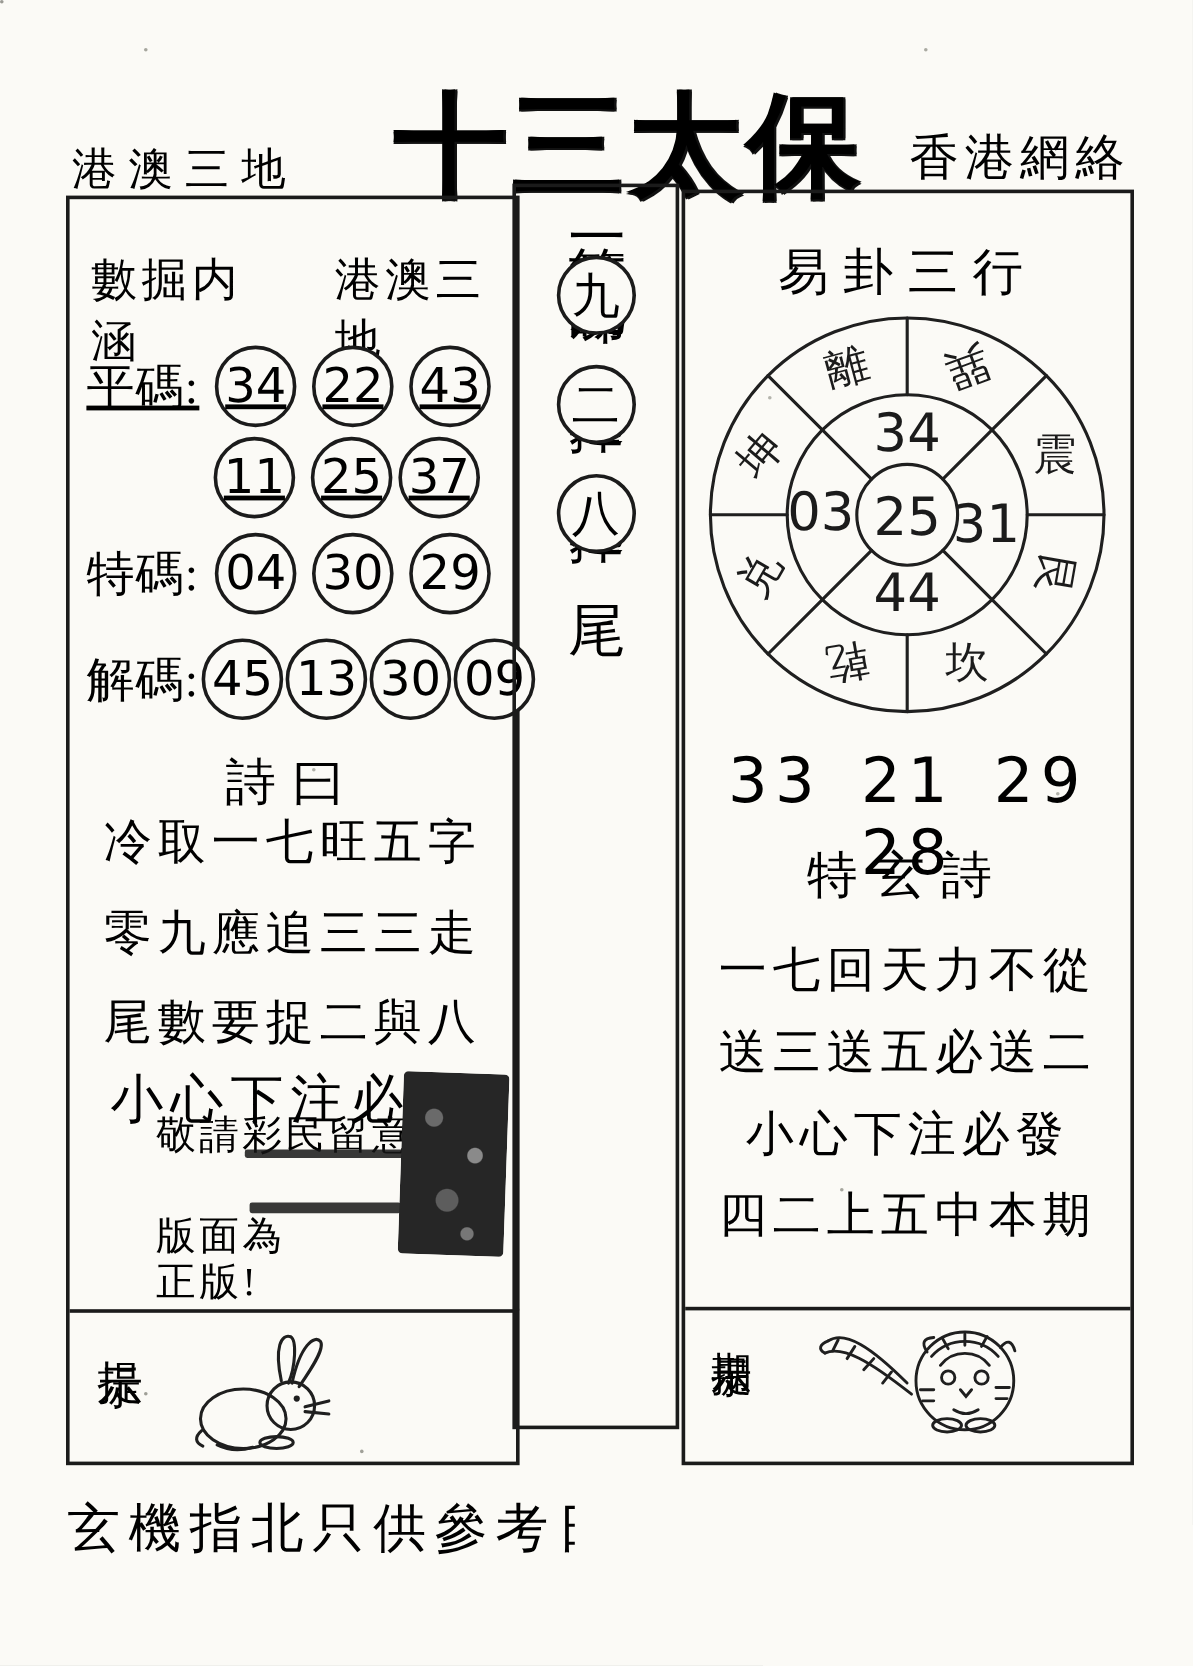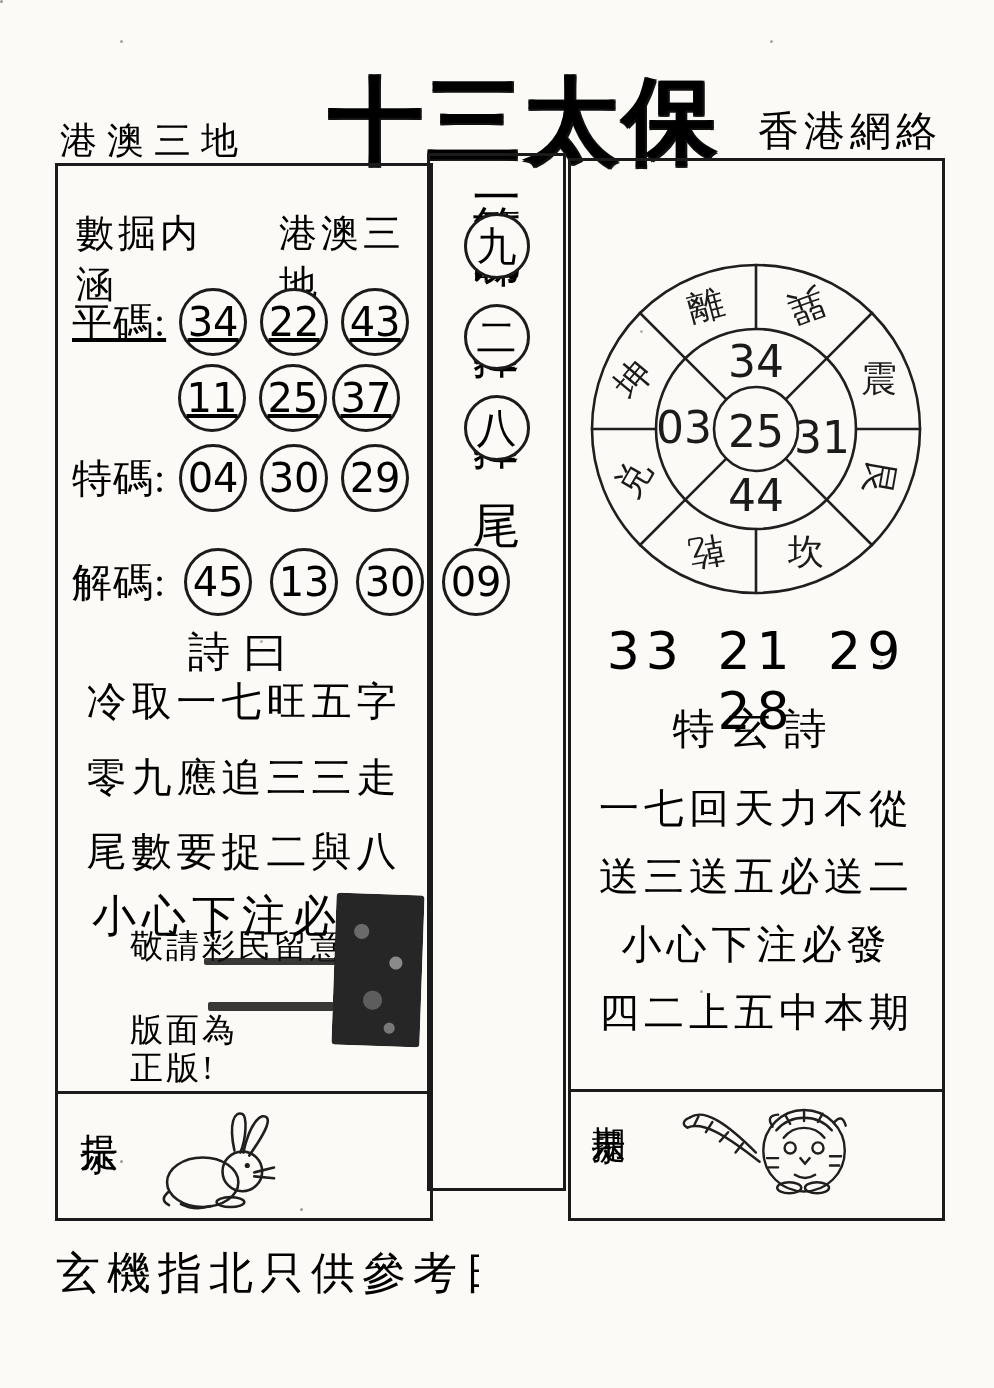--- a/index.html
+++ b/index.html
@@ -108,21 +108,21 @@
       <span class="num-circle">11</span>
       <span class="num-circle">25</span>
       <span class="num-circle" style="margin-left:-8px;">37</span>
     </div>
     <div class="code-row" style="top:278px;">
       <span class="code-label">特碼:</span>
       <span class="num-circle">04</span>
       <span class="num-circle">30</span>
       <span class="num-circle">29</span>
     </div>
-    <div class="code-row" style="top:382px;gap:18px;">
+    <div class="code-row" style="top:366px;gap:2px;">
       <span class="code-label">解碼:</span>
       <span class="num-circle">45</span>
       <span class="num-circle">13</span>
       <span class="num-circle">30</span>
       <span class="num-circle">09</span>
     </div>
 
     <div class="centered-line poem-title" style="top:458px;">詩曰</div>
     <div class="centered-line poem-line" style="top:508px;">冷取一七旺五字</div>
     <div class="centered-line poem-line" style="top:584px;">零九應追三三走</div>
@@ -160,20 +160,21 @@
       <span class="circled-char">九</span>
       <span class="vchars">尾追捧</span>
       <span class="circled-char">二</span>
       <span class="vchars">尾追捧</span>
       <span class="circled-char">八</span>
       <span class="vchars">尾</span>
     </div>
   </div>
 
   <div class="box" id="right-box">
+    <div class="centered-line ea-title">易卦三行</div>
 
     <div class="wheel-wrap">
       <svg width="368" height="368" viewBox="-184 -184 368 368">
         <circle class="ink" r="164"></circle>
         <circle class="ink" r="100"></circle>
         <circle class="ink" r="42"></circle>
 
         <path class="ink" d="M100,0 L164,0 M-100,0 L-164,0 M0,-100 L0,-164 M0,100 L0,164"></path>
         <path class="ink" d="M70.7,-70.7 L116,-116 M-70.7,-70.7 L-116,-116 M-70.7,70.7 L-116,116 M70.7,70.7 L116,116"></path>
 

